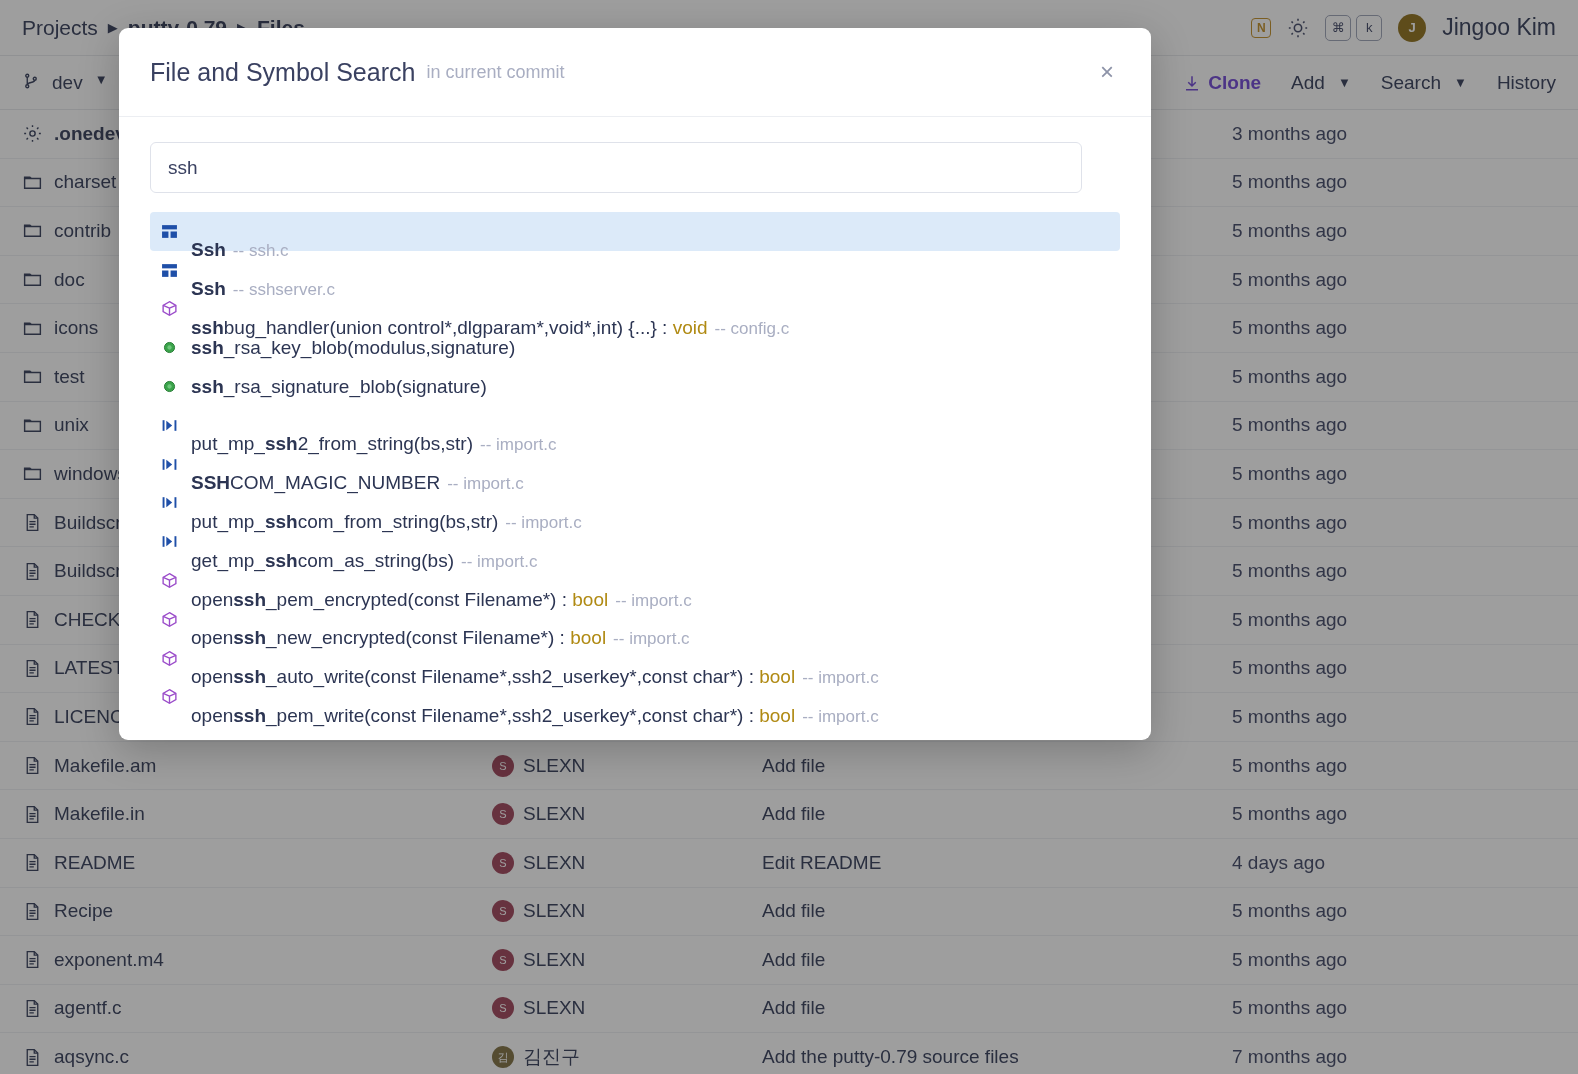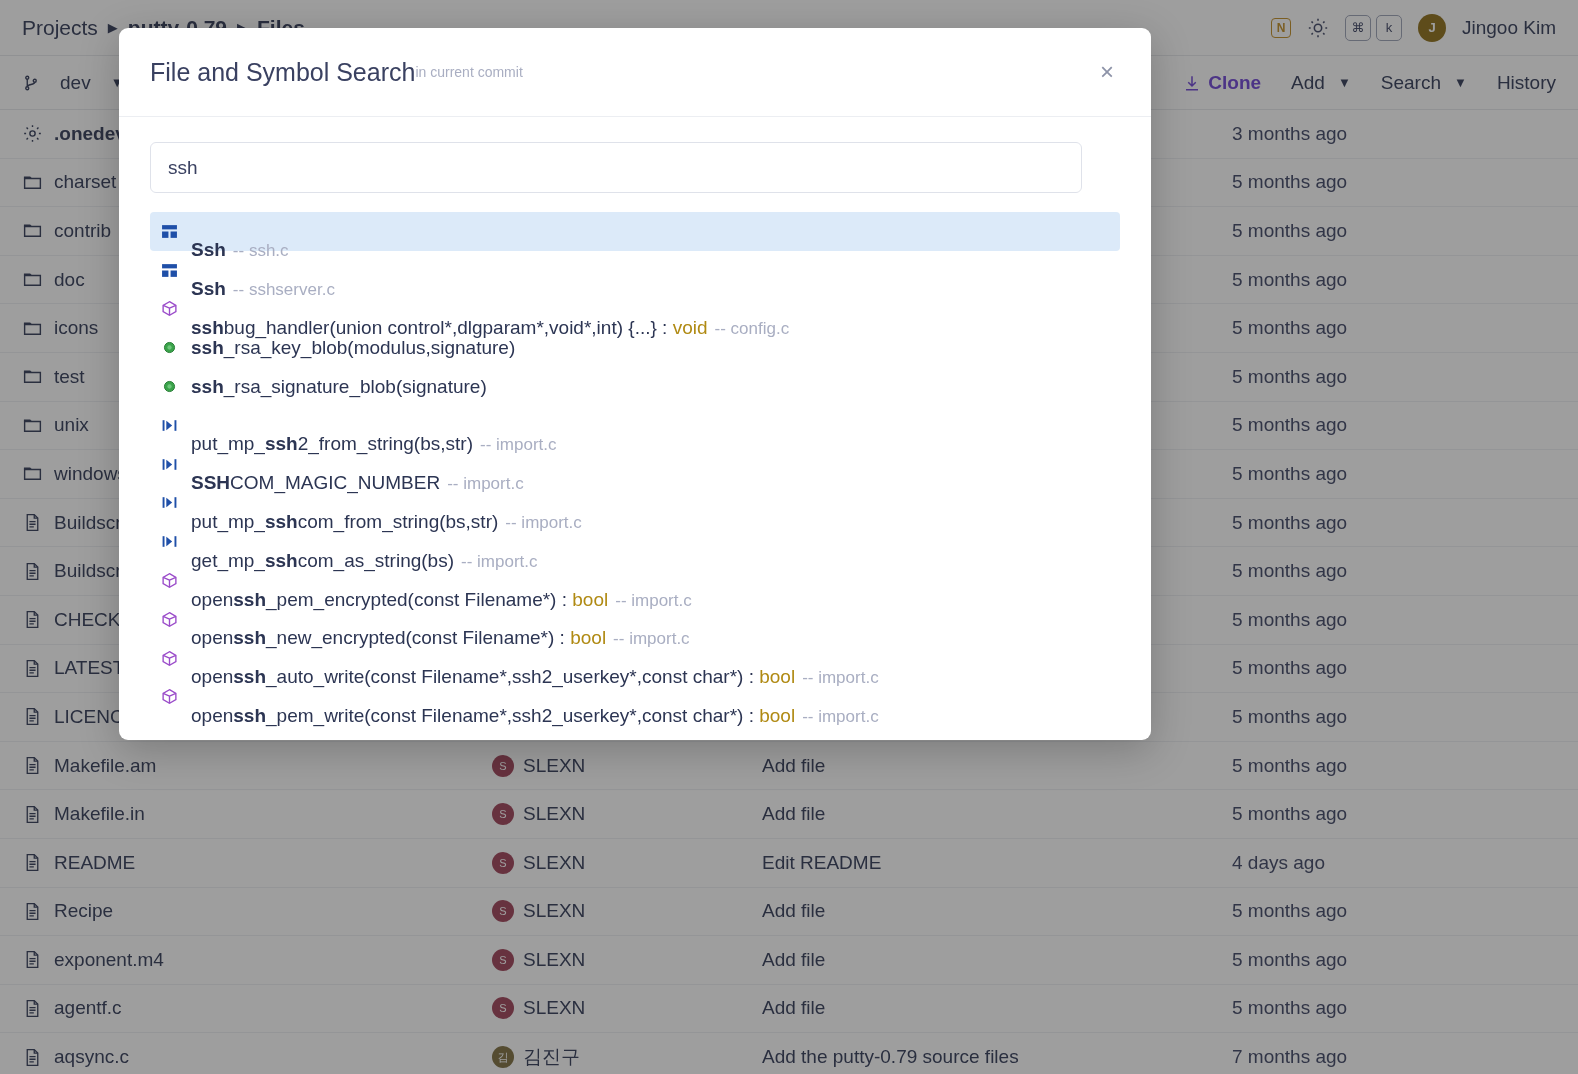--- a/index.html
+++ b/index.html
@@ -35,29 +35,29 @@
     border: 1.4px solid #9aa0b4; border-radius: 5px;
     display: flex; align-items: center; justify-content: center;
     font-size: 13px; color: #3a4161;
   }
   .kgroup { display: flex; gap: 5px; }
   .avatar {
     width: 28px; height: 28px; border-radius: 50%;
     background: #8a6a12; color: #fff; font-size: 13px; font-weight: 600;
     display: flex; align-items: center; justify-content: center;
   }
-  .uname { font-size: 19px; color: #2c3553; }
+  .uname { font-size: 23px; color: #2c3553; }
 
   .actionbar {
     height: 54px; display: flex; align-items: center;
     padding: 0 22px; gap: 26px;
     border-bottom: 1px solid #e6e8ec; background: #fff;
     font-size: 19px; color: #2c3553;
   }
-  .branch { display: flex; align-items: center; gap: 20px; }
+  .branch { display: flex; align-items: flex-start; gap: 12px; }
   .chev { font-size: 13px; }
   .actionbar-right { margin-left: auto; display: flex; align-items: center; gap: 30px; }
   .clone { color: #6b3fd4; font-weight: 700; display: flex; align-items: center; gap: 7px; justify-content: center; }
   .act { display: flex; align-items: center; gap: 13px; }
 
   .filelist { }
   .frow {
     display: flex; align-items: center; height: 48.6px;
     border-bottom: 1px solid #edeff3; padding: 0 22px;
     font-size: 19px; color: #2c3553;
@@ -82,21 +82,21 @@
     width: 1032px; height: 712px;
     background: #fff; border-radius: 9px;
     box-shadow: 0 10px 40px rgba(0,0,0,0.22);
     display: flex; flex-direction: column; overflow: hidden;
   }
   .modal-head {
     height: 89px; display: flex; align-items: center;
     padding: 0 31px; border-bottom: 1px solid #eceef2;
   }
   .mtitle { font-size: 25px; color: #3a4161; font-weight: 400; }
-  .msub { font-size: 14px; color: #a9aec2; }
+  .msub { font-size: 18px; color: #a9aec2; margin-left: 11px; }
   .mclose {
     margin-left: auto; width: 26px; height: 26px; color: #8d93a8;
     display: flex; align-items: center; justify-content: center;
     font-size: 24px; line-height: 1; cursor: pointer;
   }
   .modal-body { padding: 25px 31px 0 31px; flex: 1; overflow: hidden; }
   .sinput {
     width: 932px; height: 51px; border: 1px solid #dfe2ea; border-radius: 6px;
     padding: 0 17px; font-size: 19px; color: #3a4161; outline: none;
     font-family: "Liberation Sans", sans-serif; background: #fff;

